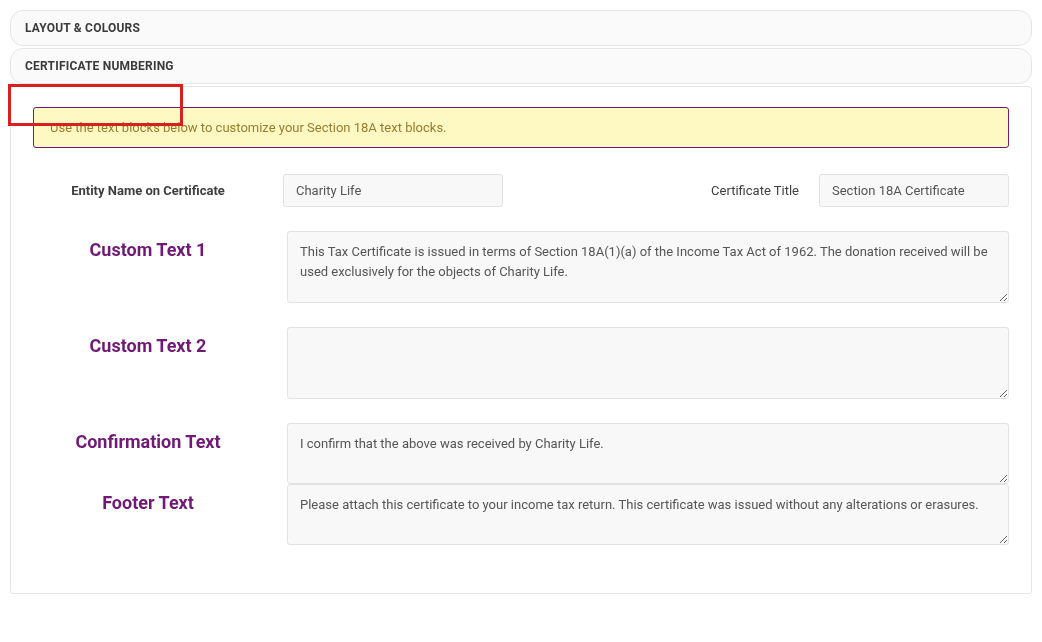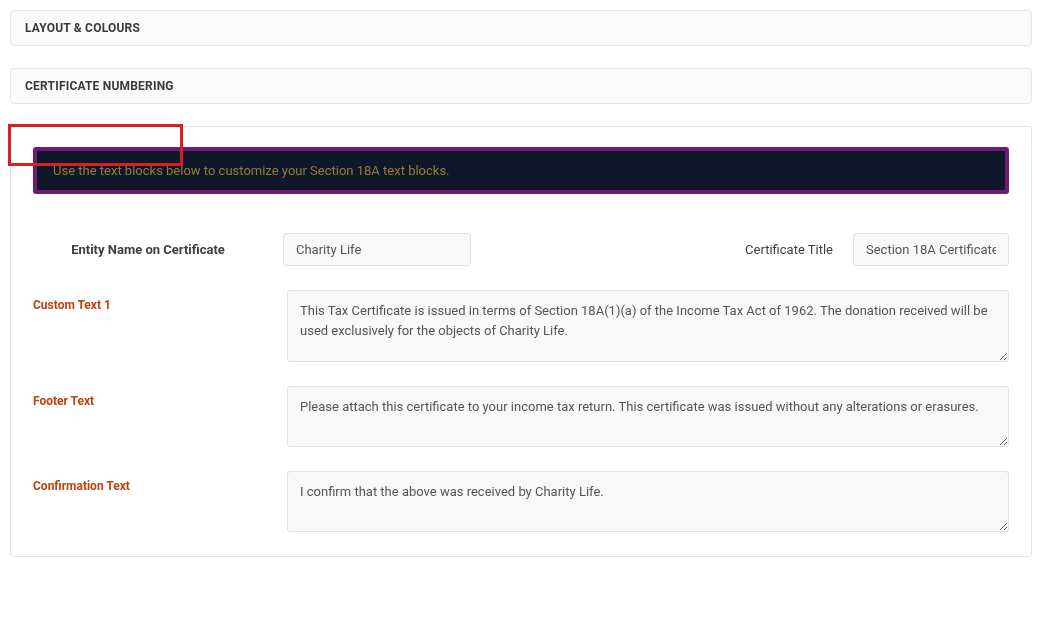--- a/index.html
+++ b/index.html
@@ -5,22 +5,22 @@
     * { box-sizing: border-box; margin: 0; padding: 0; }
     body {
       font-family: -apple-system, BlinkMacSystemFont, "Segoe UI", Roboto, "Helvetica Neue", Arial, sans-serif;
       background: #ffffff;
       padding: 10px;
       font-size: 13px;
       color: #4a4a4a;
     }
     .panel {
       border: 1px solid #e6e6e6;
-      border-radius: 4px;
-      margin-bottom: 22px;
+      border-radius: 13px;
+      margin-bottom: 2px;
       background: #fafafa;
     }
     .panel-header {
       padding: 10px 14px;
       font-weight: 700;
       font-size: 12px;
       color: #3a3a3a;
       letter-spacing: 0.2px;
       cursor: pointer;
     }
@@ -42,27 +42,27 @@
       width: 175px;
       height: 42px;
       border: 3px solid #d8201f;
       pointer-events: none;
       z-index: 5;
     }
     .panel-body {
       padding: 20px 22px 24px 22px;
     }
     .info-banner {
-      background: #0f172a;
-      border: 4px solid #701a75;
+      background: #fef9c3;
+      border: 1px solid #701a75;
       border-radius: 3px;
       padding: 12px 16px;
       color: #9a7b2e;
       font-size: 13px;
-      margin-bottom: 39px;
+      margin-bottom: 26px;
     }
     .row-pair {
       display: flex;
       gap: 40px;
       margin-bottom: 24px;
       align-items: flex-start;
     }
     .pair-item {
       display: flex;
       align-items: center;
@@ -83,37 +83,37 @@
       white-space: nowrap;
     }
     .text-input {
       border: 1px solid #e2e2e2;
       background: #f8f8f8;
       border-radius: 3px;
       padding: 8px 12px;
       font-size: 13px;
       color: #555555;
       font-family: inherit;
-      width: 188px;
+      width: 220px;
     }
     .text-input-wide {
-      width: 156px;
+      width: 190px;
     }
     .form-row {
       display: flex;
       gap: 24px;
       margin-bottom: 24px;
       align-items: flex-start;
     }
     .form-label {
       width: 230px;
-      text-align: left;
+      text-align: center;
       font-weight: 700;
-      font-size: 12px;
-      color: #c2410c;
+      font-size: 18px;
+      color: #701a75;
       padding-top: 8px;
       flex-shrink: 0;
     }
     .textarea-input {
       flex: 1;
       border: 1px solid #e2e2e2;
       background: #f8f8f8;
       border-radius: 3px;
       padding: 10px 12px;
       font-size: 13px;
@@ -154,25 +154,29 @@
         <div class="pair-label-2">Certificate Title</div>
         <input class="text-input text-input-wide" type="text" value="Section 18A Certificate" style="">
       </div>
     </div>
 
     <div class="form-row">
       <div class="form-label">Custom Text 1</div>
       <textarea class="textarea-input textarea-tall" style="">This Tax Certificate is issued in terms of Section 18A(1)(a) of the Income Tax Act of 1962. The donation received will be used exclusively for the objects of Charity Life.</textarea>
     </div>
 
-
     <div class="form-row">
-      <div class="form-label">Footer Text</div>
-      <textarea class="textarea-input textarea-short" style="">Please attach this certificate to your income tax return. This certificate was issued without any alterations or erasures.</textarea>
+      <div class="form-label">Custom Text 2</div>
+      <textarea class="textarea-input textarea-tall" style=""></textarea>
     </div>
 
     <div class="form-row" style="margin-bottom:0;">
       <div class="form-label">Confirmation Text</div>
       <textarea class="textarea-input textarea-tiny" style="">I confirm that the above was received by Charity Life.</textarea>
     </div>
 
+    <div class="form-row">
+      <div class="form-label">Footer Text</div>
+      <textarea class="textarea-input textarea-short" style="">Please attach this certificate to your income tax return. This certificate was issued without any alterations or erasures.</textarea>
+    </div>
+
   </div>
 </div>
 
 </body></html>

